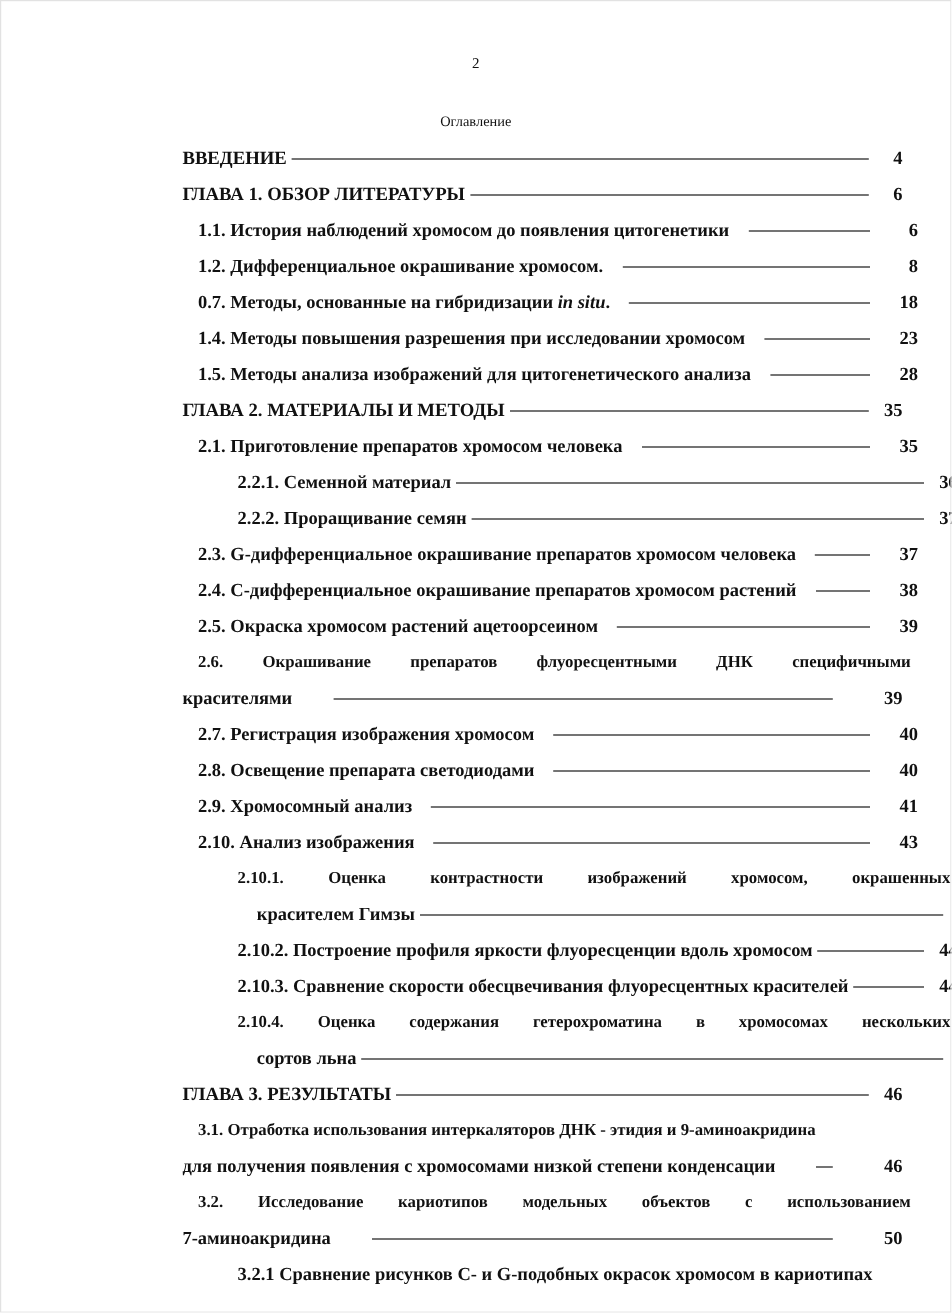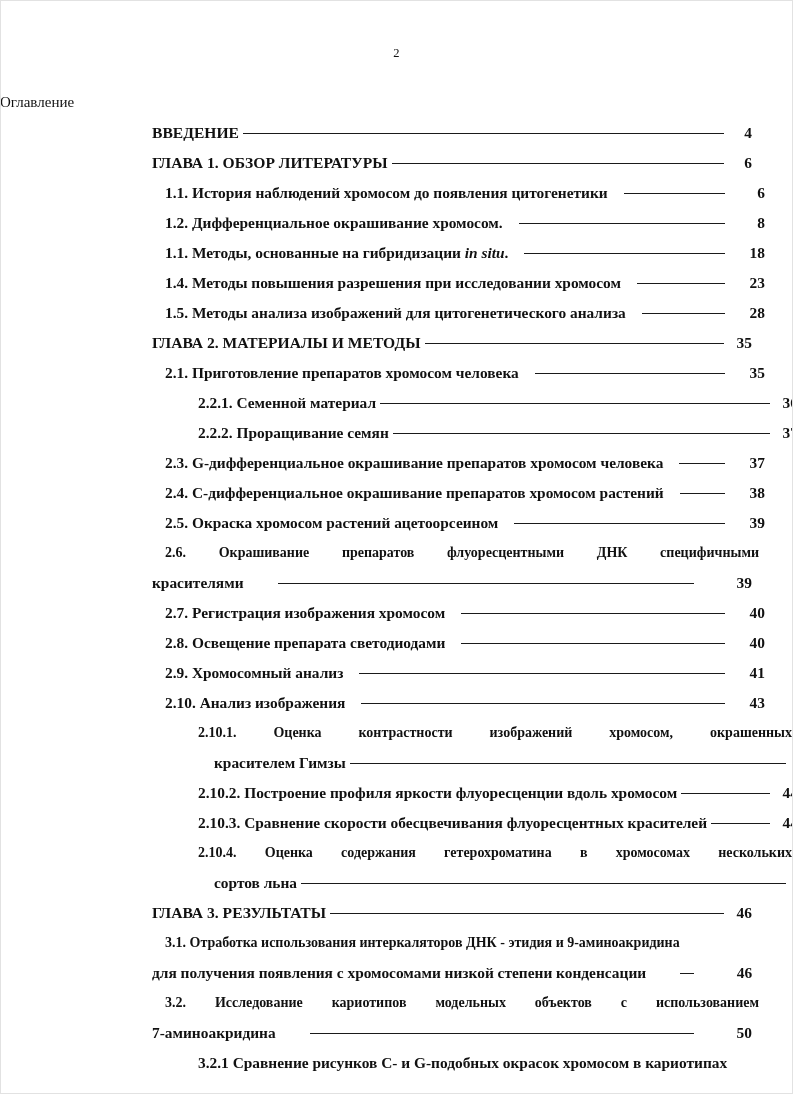--- a/index.html
+++ b/index.html
@@ -40,21 +40,22 @@
     text-align: center;
     font-size: 12.5px;
     letter-spacing: 0.2px;
   }
 
   .doc-title {
     position: absolute;
     top: 94px;
     left: 0;
     right: 0;
-    font-size: 15px;
+    text-align: center;
+    font-size: 12px;
   }
 
   .toc {
     position: absolute;
     top: 118px;
     left: 152px;
     width: 600px;
   }
 
   
@@ -155,21 +156,21 @@
       </div>
       <div class="entry">
         <div class="line lvl2">
           <span class="label">1.2. Дифференциальное окрашивание хромосом.</span>
           <span class="leader"></span>
           <span class="pageno">8</span>
         </div>
       </div>
       <div class="entry">
         <div class="line lvl2">
-          <span class="label"><span>1.1. Методы, основанные на гибридизации </span><span class="ital">in situ</span><span>.</span></span>
+          <span class="label"><span>0.7. Методы, основанные на гибридизации </span><span class="ital">in situ</span><span>.</span></span>
           <span class="leader"></span>
           <span class="pageno">18</span>
         </div>
       </div>
       <div class="entry">
         <div class="line lvl2">
           <span class="label">1.4. Методы повышения разрешения при исследовании хромосом</span>
           <span class="leader"></span>
           <span class="pageno">23</span>
         </div>

